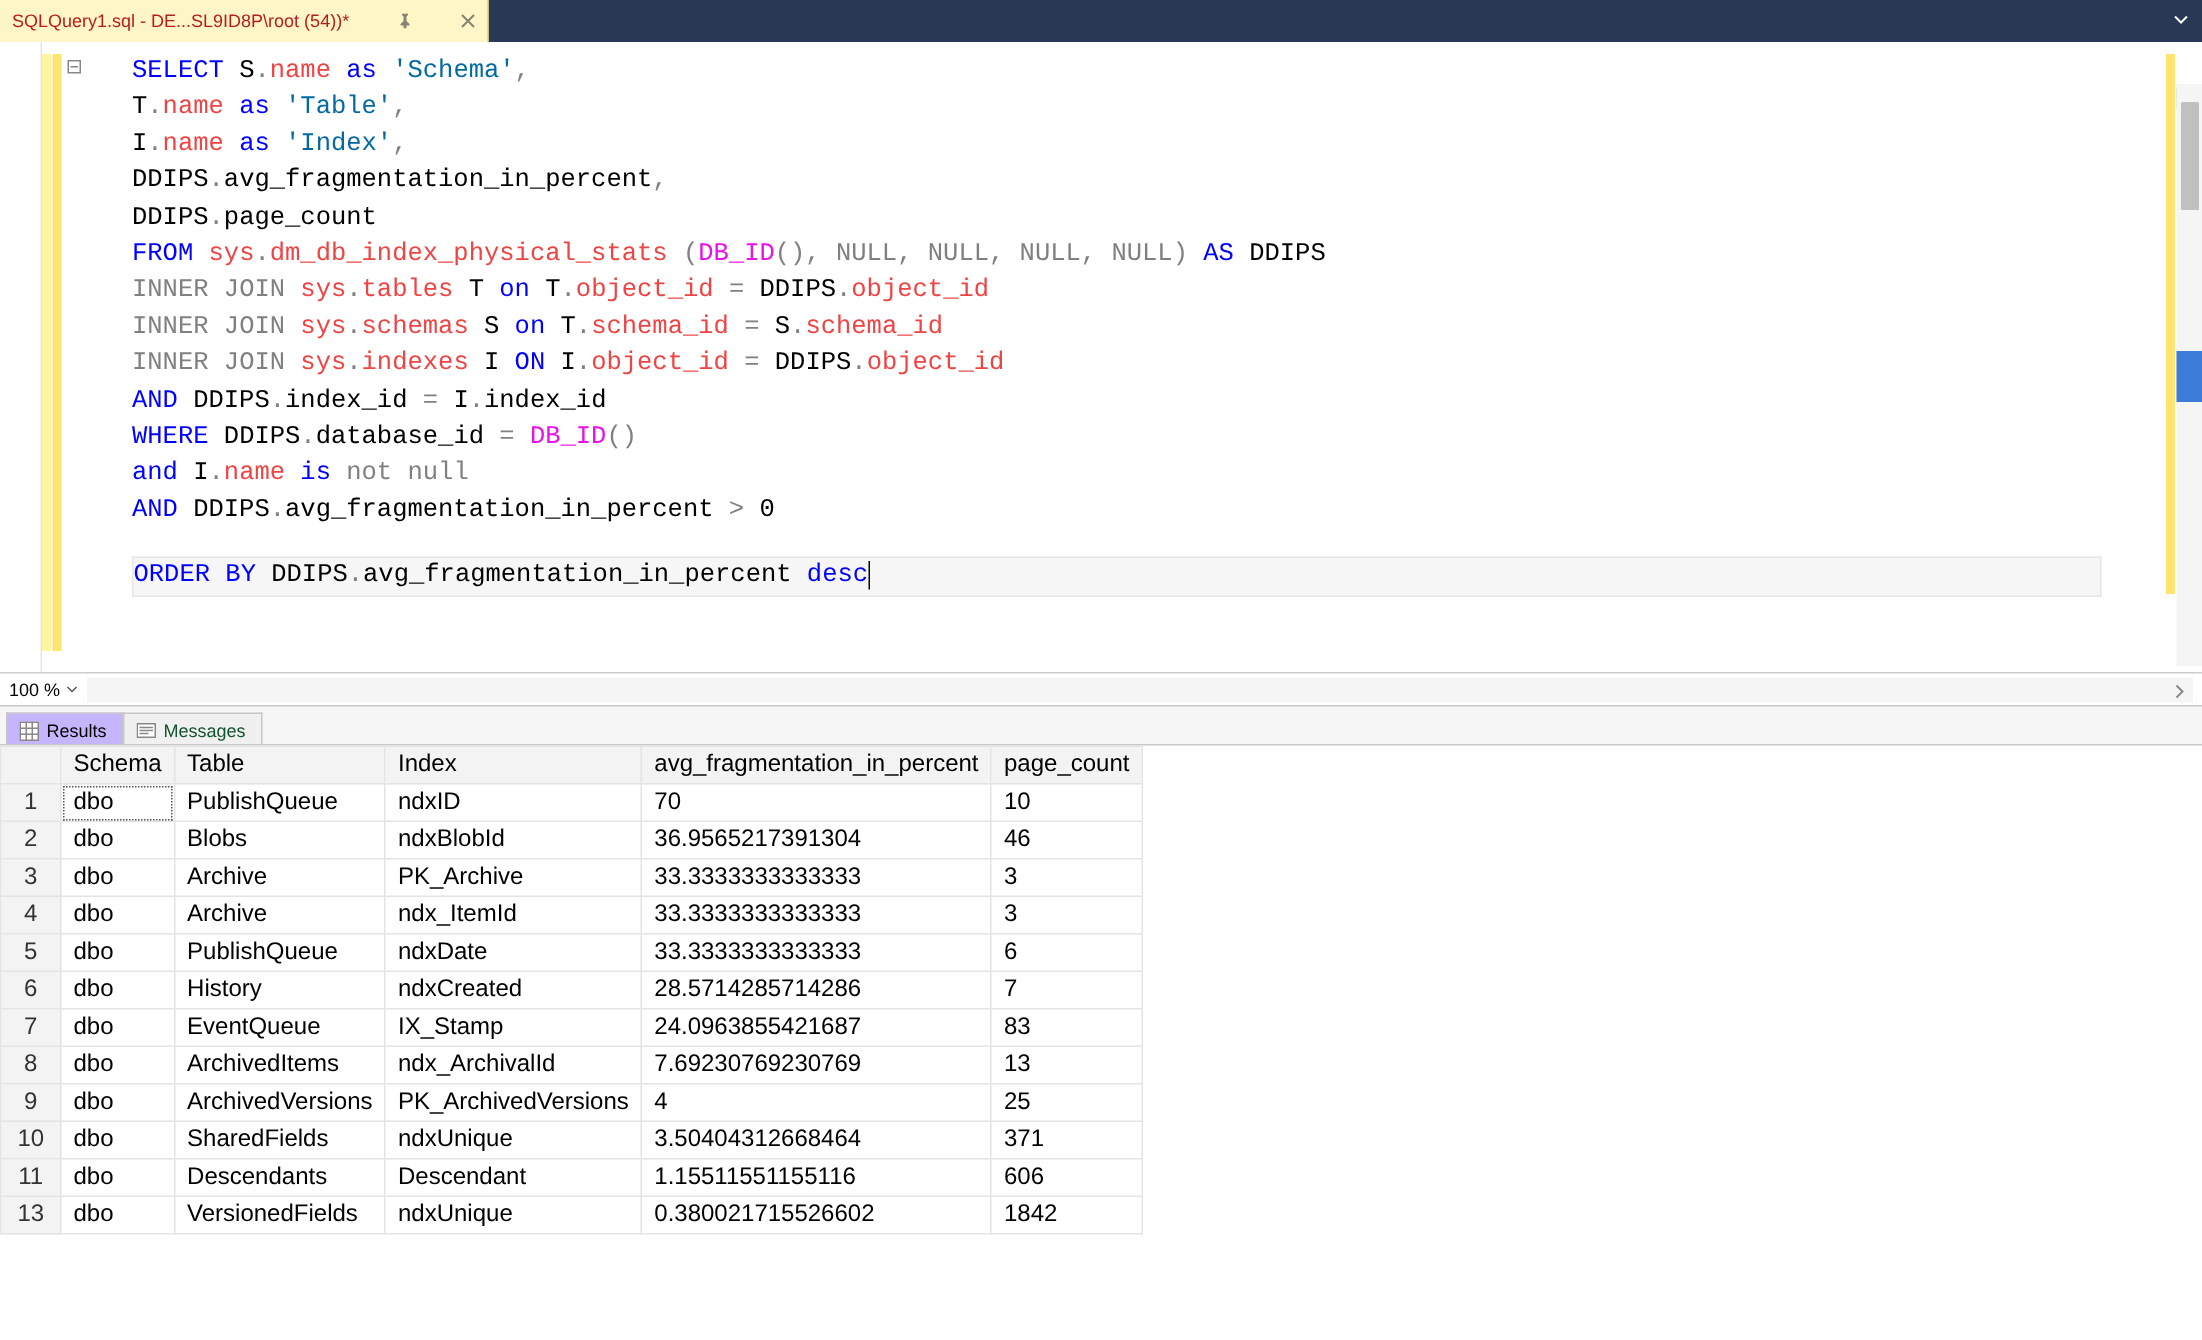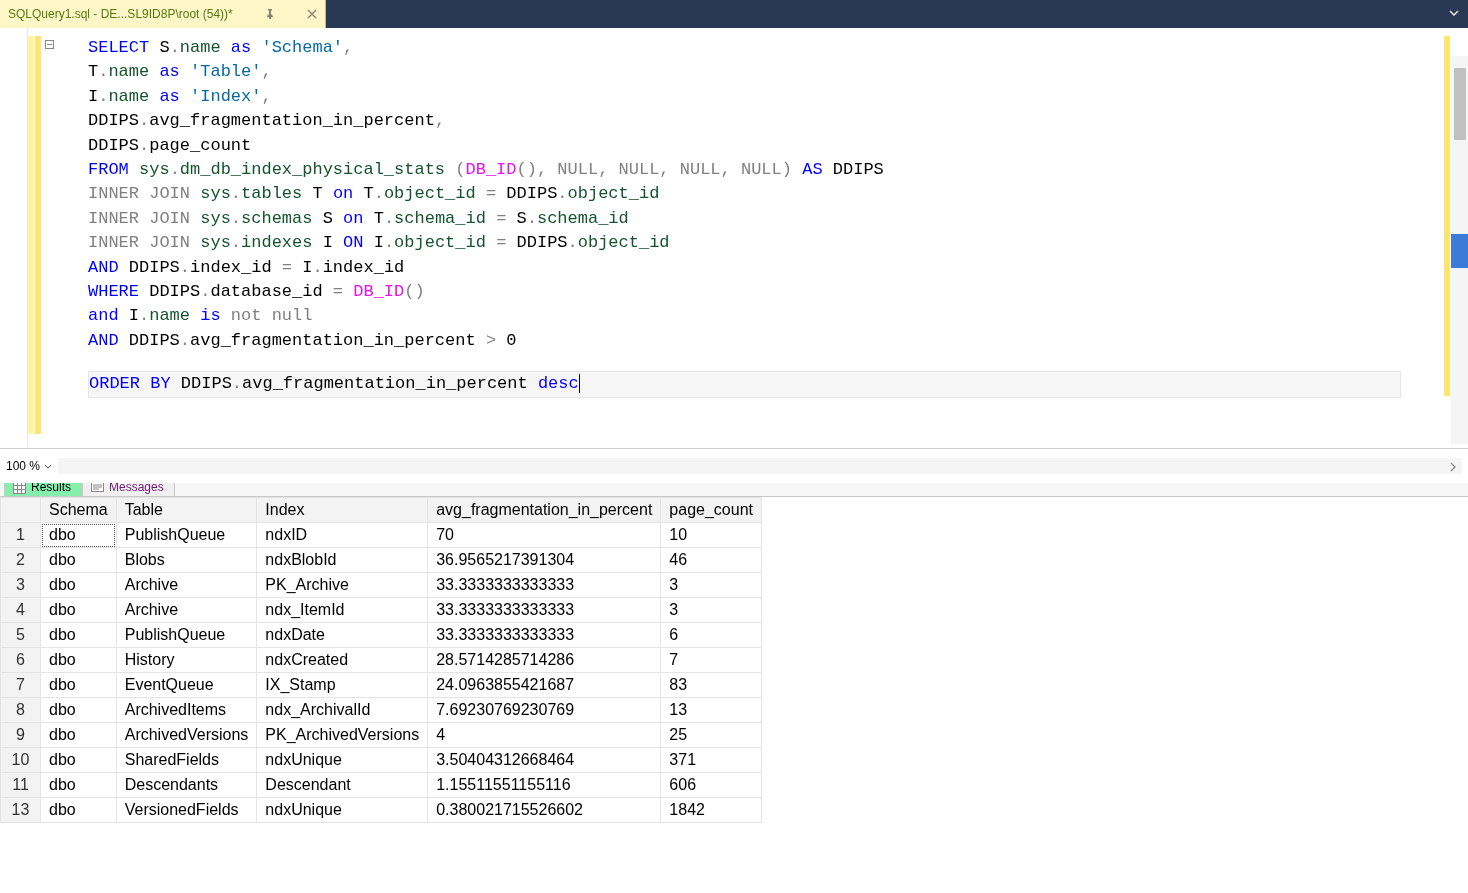--- a/index.html
+++ b/index.html
@@ -1,19 +1,19 @@
 <!DOCTYPE html>
 <html><head>
 <meta charset="utf-8">
 <style>
   * { box-sizing: border-box; margin: 0; padding: 0; }
   body { font-family: 'Segoe UI', Tahoma, sans-serif; font-size: 13px; background: #fff; width: 1468px; height: 893px; overflow: hidden; display: flex; flex-direction: column; }
 
   .titlebar { background: #293955; height: 28px; display: flex; align-items: stretch; color: #fff; position: relative; }
-  .tab { background: #fff6c7; color: #4d7c0f; display: flex; align-items: center; padding: 0 8px; font-size: 12px; border-right: 1px solid #c8bd7f; gap: 24px; }
+  .tab { background: #fff6c7; color: #b91c1c; display: flex; align-items: center; padding: 0 8px; font-size: 12px; border-right: 1px solid #c8bd7f; gap: 24px; }
   .tab-title { max-width: 310px; white-space: nowrap; overflow: hidden; text-overflow: ellipsis; }
   .pin-icon, .close-icon { margin-left: 8px; opacity: .7; }
   .pin-icon svg, .close-icon svg { width: 10px; height: 10px; display: block; }
   .dropdown-arrow { position: absolute; right: 6px; top: 7px; width: 14px; height: 14px; }
   .dropdown-arrow svg { width: 12px; height: 12px; }
 
   .editor-wrap { flex: 0 0 auto; height: 442px; position: relative; }
   .editor-area { display: flex; height: 420px; }
   .ed-gutter { width: 28px; background: #fff; border-right: 1px solid #e5e5e5; }
   .left-stripe { position: absolute; left: 28px; top: 8px; width: 6px; bottom: 36px; background: #fff5a1; }
@@ -22,51 +22,51 @@
   .outline-box { position: absolute; left: 45px; top: 12px; width: 9px; height: 9px; border: 1px solid #888; background: #fff; }
   .outline-box::before, .outline-box::after { content: ''; position: absolute; background: #888; }
   .outline-box::before { left: 1px; right: 1px; top: 3px; height: 1px; }
   .right-stripe { position: absolute; right: 18px; top: 8px; width: 6px; height: 360px; background: #ffe570; }
   .sb-right { position: absolute; right: 0; top: 28px; bottom: 26px; width: 17px; background: #f5f5f5; }
   .sb-thumb { position: absolute; right: 2px; top: 12px; width: 12px; height: 72px; background: #c0c0c0; border-radius: 1px; }
   .sb-overview { position: absolute; right: 0; top: 206px; width: 17px; height: 34px; background: #3d7bd9; }
   .split-icon { position: absolute; right: 0; top: 30px; width: 17px; height: 14px; background: #eaeaea; border: 1px solid #bbb; }
   .split-icon::before { content:''; position:absolute; left:3px; right:3px; top:5px; height:1px; background:#777; }
 
-  .zoom-bar { height: 22px; display: flex; align-items: center; border-top: 1px solid #ccc; padding: 17px 6px; background: #fff; position: relative; justify-content: flex-end; }
+  .zoom-bar { height: 22px; display: flex; align-items: center; border-top: 1px solid #ccc; padding: 4px 6px; background: #fff; position: relative; justify-content: flex-end; }
   .zoom-val { font-size: 12px; }
   .zoom-dd { margin-left: 4px; }
   .zoom-dd svg { width: 8px; height: 8px; }
   .hscroll-track { flex: 1; margin-left: 6px; height: 16px; background: #f5f5f5; position: relative; }
   .hscroll-arrow { position: absolute; right: 2px; top: 2px; width: 12px; height: 12px; }
   .hscroll-arrow svg { width: 10px; height: 10px; }
 
   .tabs-bar { height: 26px; display: flex; align-items: flex-end; border-top: 1px solid #c8c8c8; background: #f6f6f6; padding-left: 4px; gap: 0; }
-  .rtab { display: flex; align-items: center; padding: 4px 10px 3px 8px; font-size: 12px; border: 1px solid #c8c8c8; border-bottom: none; background: #86efac; margin-bottom: -1px; }
-  .rtab.inactive { background: #f0f0f0; color: #701a75; }
+  .rtab { display: flex; align-items: center; padding: 4px 10px 3px 8px; font-size: 12px; border: 1px solid #c8c8c8; border-bottom: none; background: #c4b5fd; margin-bottom: -1px; }
+  .rtab.inactive { background: #f0f0f0; color: #14532d; }
   .tab-icon { margin-right: 5px; }
   .tab-icon svg { width: 13px; height: 13px; display: block; }
 
   .grid-wrap { flex: 1; overflow: auto; border-top: 1px solid #c8c8c8; background: #fff; }
   table.grid { border-collapse: collapse; font-size: 16px; }
   table.grid th, table.grid td { border: 1px solid #e4e4e4; padding: 3px 8px; text-align: left; height: 23px; vertical-align: middle; }
   table.grid th { background: #f3f3f3; font-weight: normal; }
   table.grid th.rowhdr, table.grid td.rownum { background: #f3f3f3; text-align: center; width: 40px; color: #333; }
   table.grid th.corner { width: 40px; }
   td.sel { outline: 1px dotted #555; outline-offset: -2px; }
   .col-schema { width: 70px; }
   .col-table { width: 130px; }
   .col-index { width: 158px; }
   .col-frag { width: 226px; }
   .col-page { width: 94px; }
 
   
   .k-blue { color: #0000ff; }
   .k-gray { color: #808080; }
-  .k-name { color: #14532d; }
+  .k-name { color: #ef4444; }
   .k-str  { color: #0369a1; }
   .k-func { color: #e911e9; margin-top: 20px; }
   .cursor-line { background: #f6f6f6; display:inline-block; padding-right: 820px; border:1px solid #e6e6e6;margin-top:18px;}
   .caret { border-left: 1px solid #000; }
 </style>
 </head>
 <body>
 
 <div class="titlebar">
   <div class="tab">

